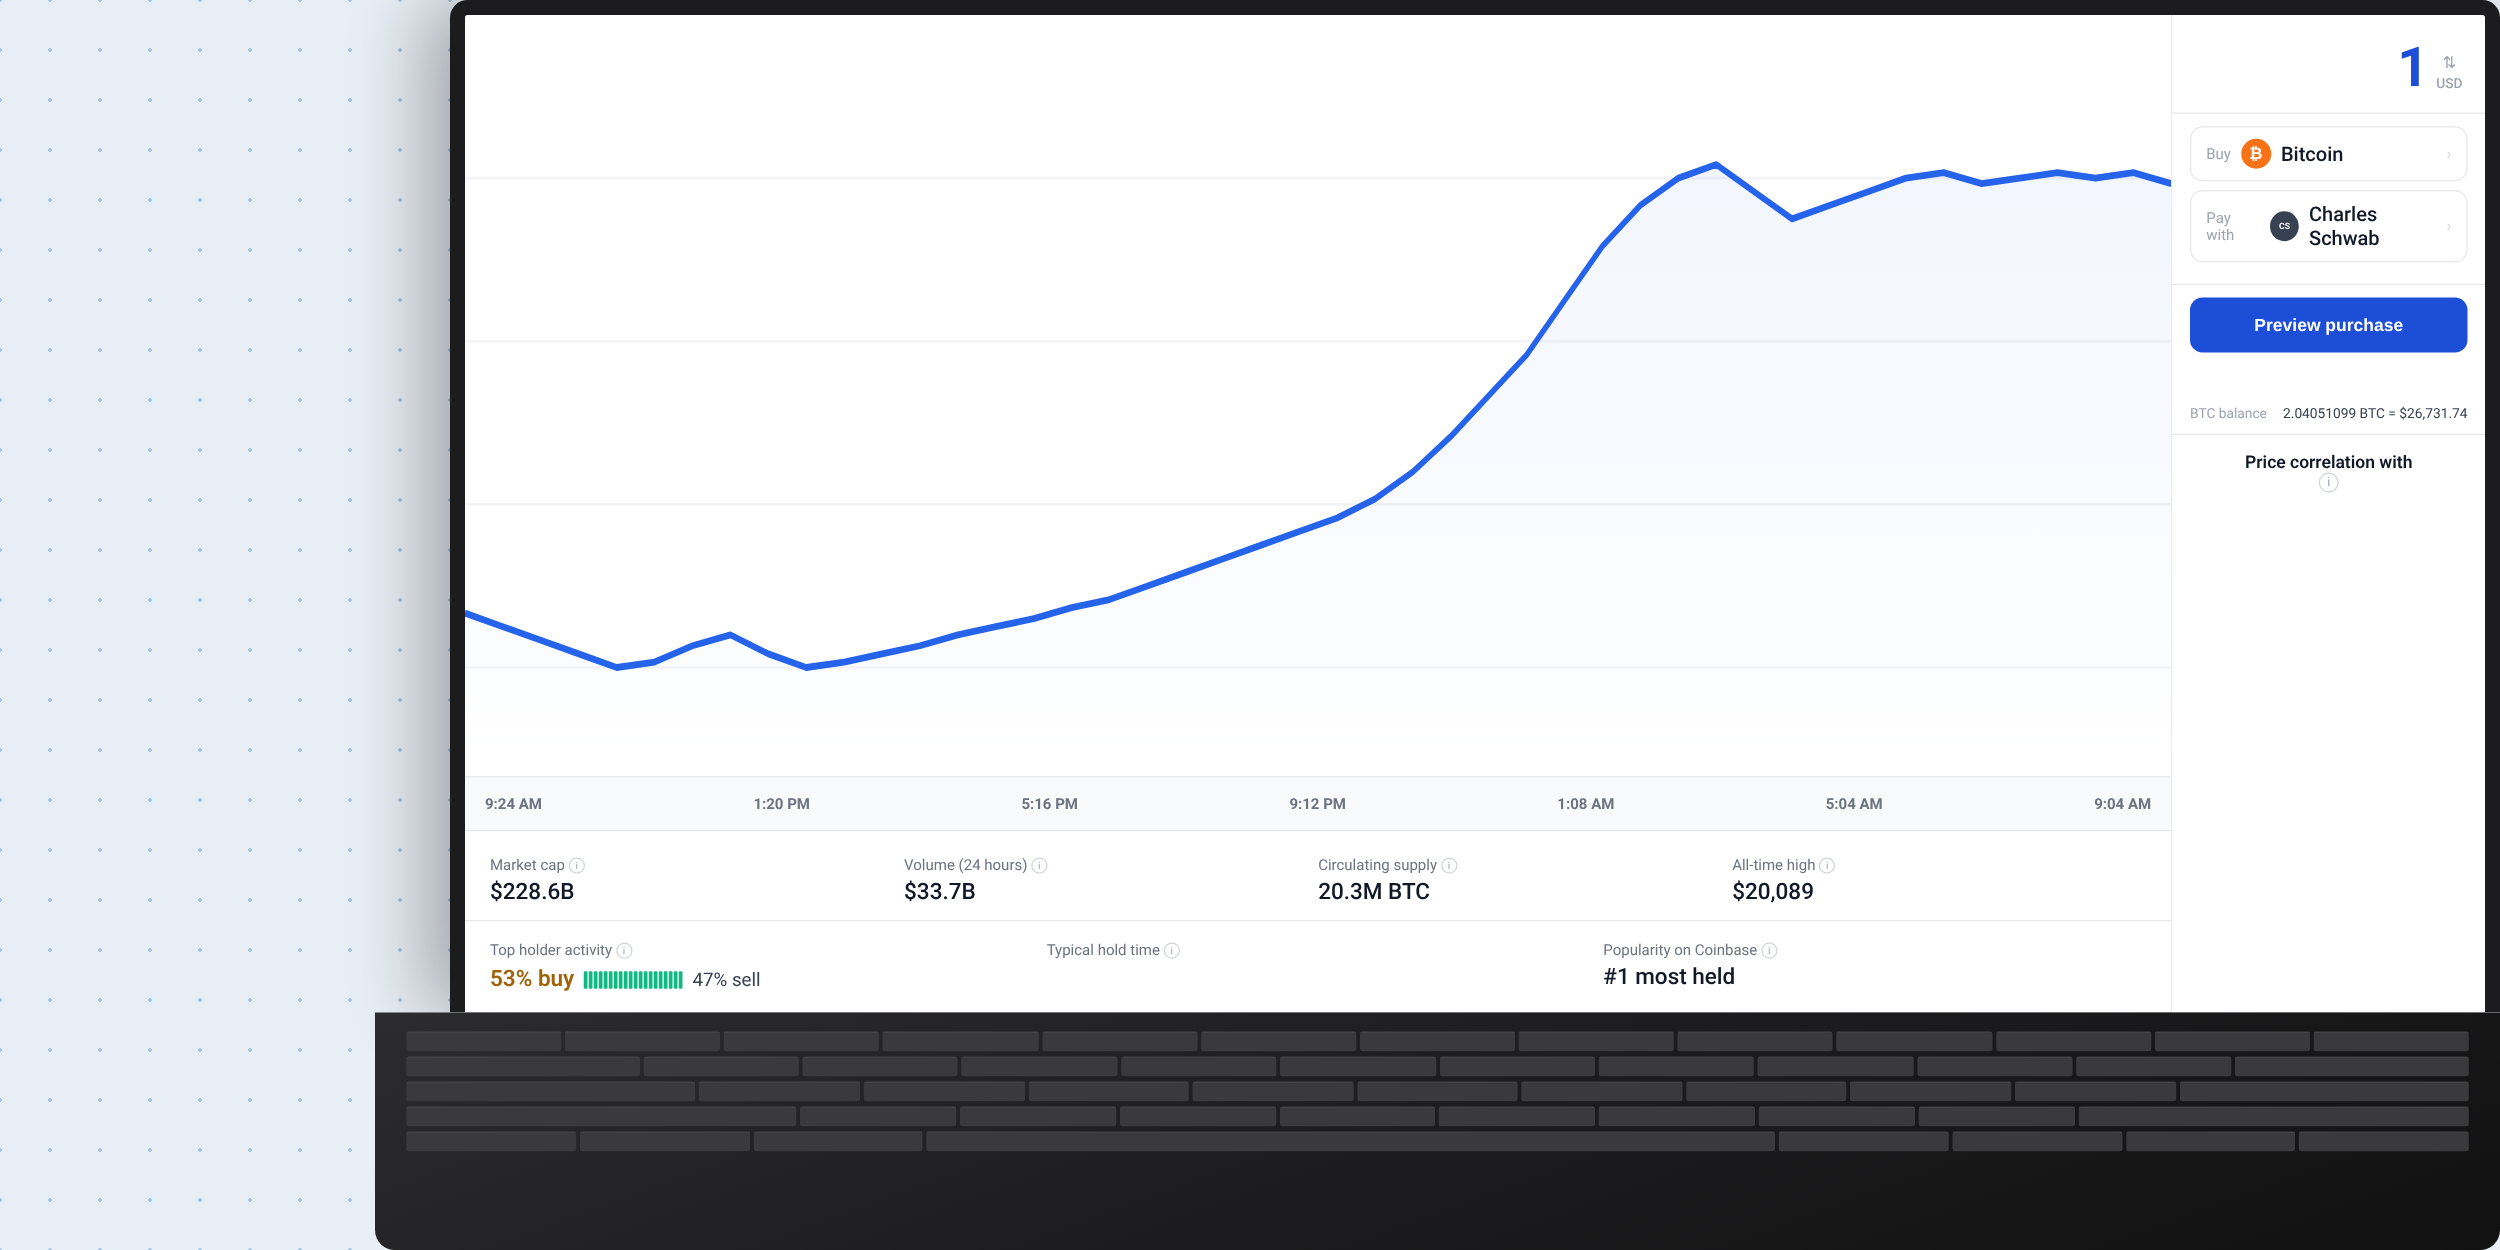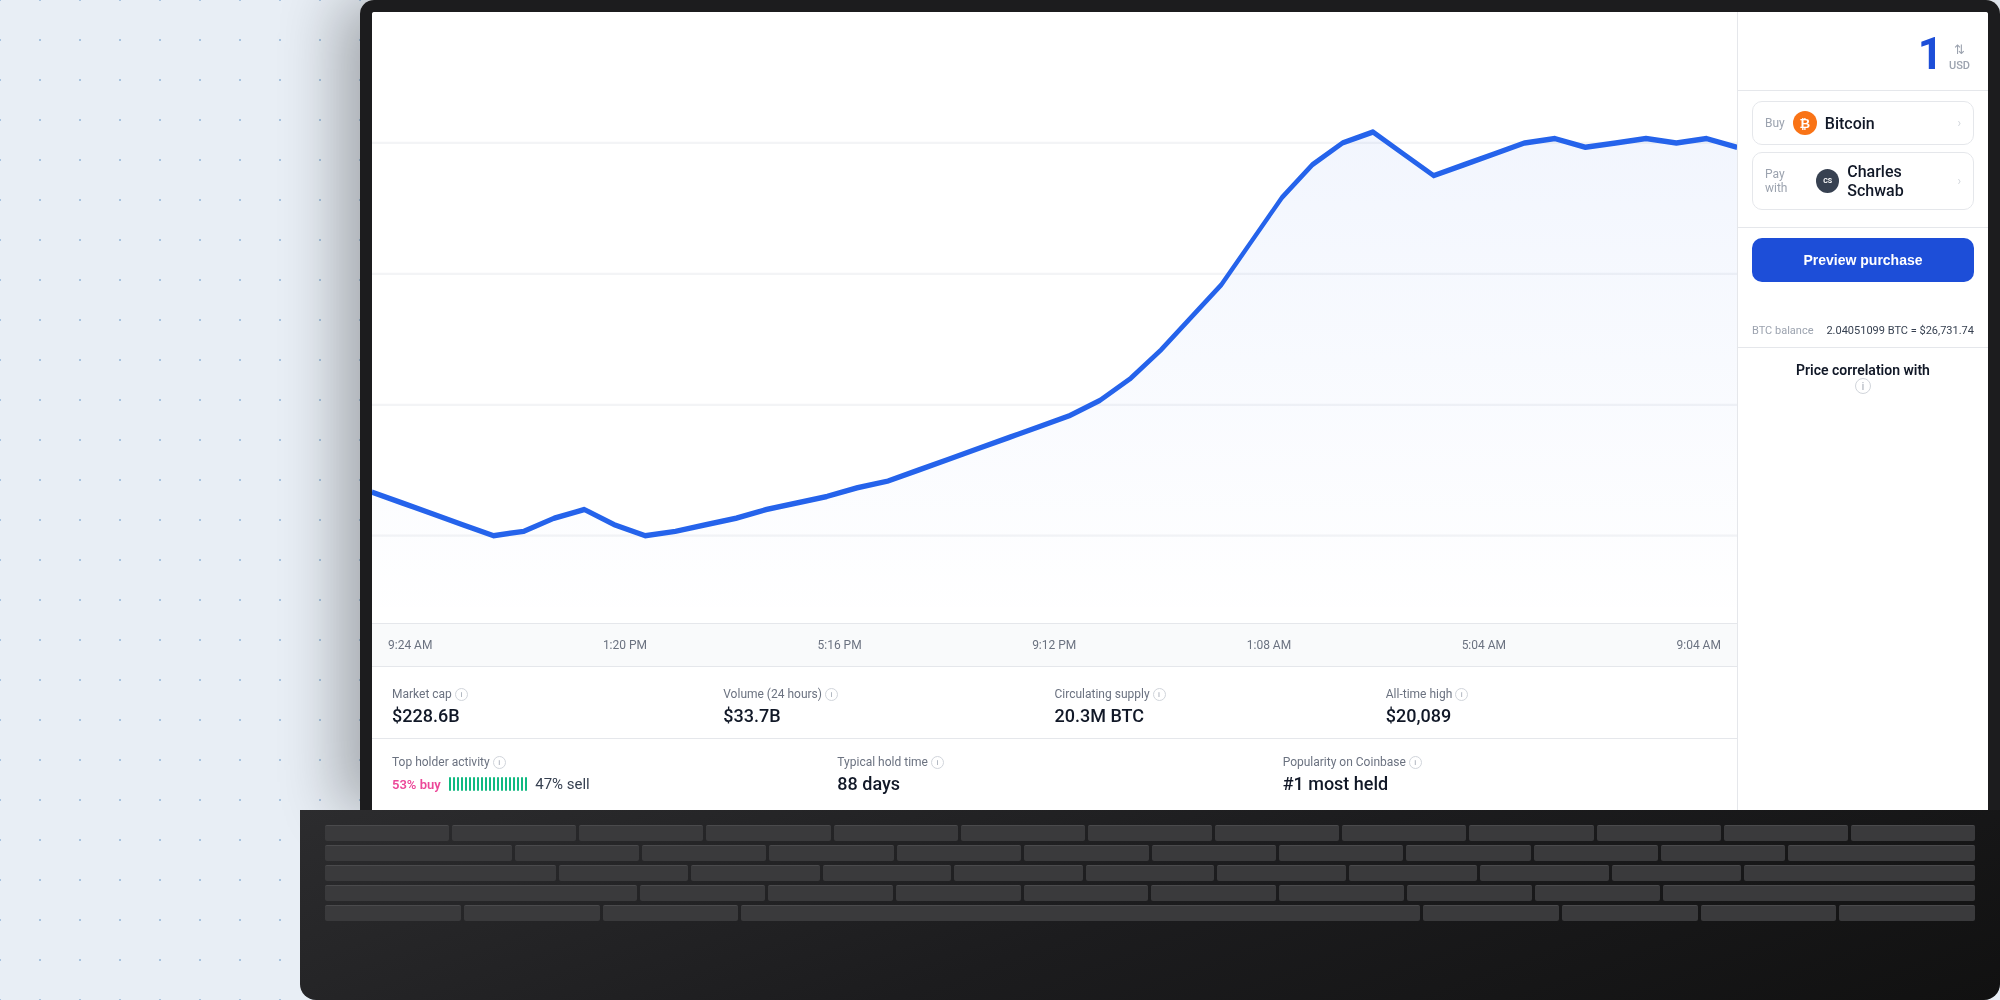--- a/index.html
+++ b/index.html
@@ -25,34 +25,34 @@
     }
 
     .chart-svg {
       width: 100%;
       height: 100%;
     }
 
     .time-label {
       font-size: 12px;
       color: #6b7280;
-      font-weight: 400;
+      font-weight: 700;
     }
 
     
     .holder-activity {
       display: flex;
       align-items: center;
       gap: 8px;
       margin-top: 6px;
     }
 
     .buy-pct {
-      color: #ec4899;
-      font-size: 13px;
+      color: #a16207;
+      font-size: 18px;
       font-weight: 600;
     }
 
     .activity-bar {
       display: flex;
       gap: 1.5px;
       align-items: center;
     }
 
     .bar-segment {
@@ -475,21 +475,20 @@
               </div>
               <span class="sell-pct">47% sell</span>
             </div>
           </div>
 
           <div class="stat-box">
             <div class="stat-box-label">
               <span>Typical hold time</span>
               <span class="info-circle">i</span>
             </div>
-            <div class="stat-box-value">88 days</div>
           </div>
 
           <div class="stat-box">
             <div class="stat-box-label">
               <span>Popularity on Coinbase</span>
               <span class="info-circle">i</span>
             </div>
             <div class="stat-box-value">#1 most held</div>
           </div>
         </div>

